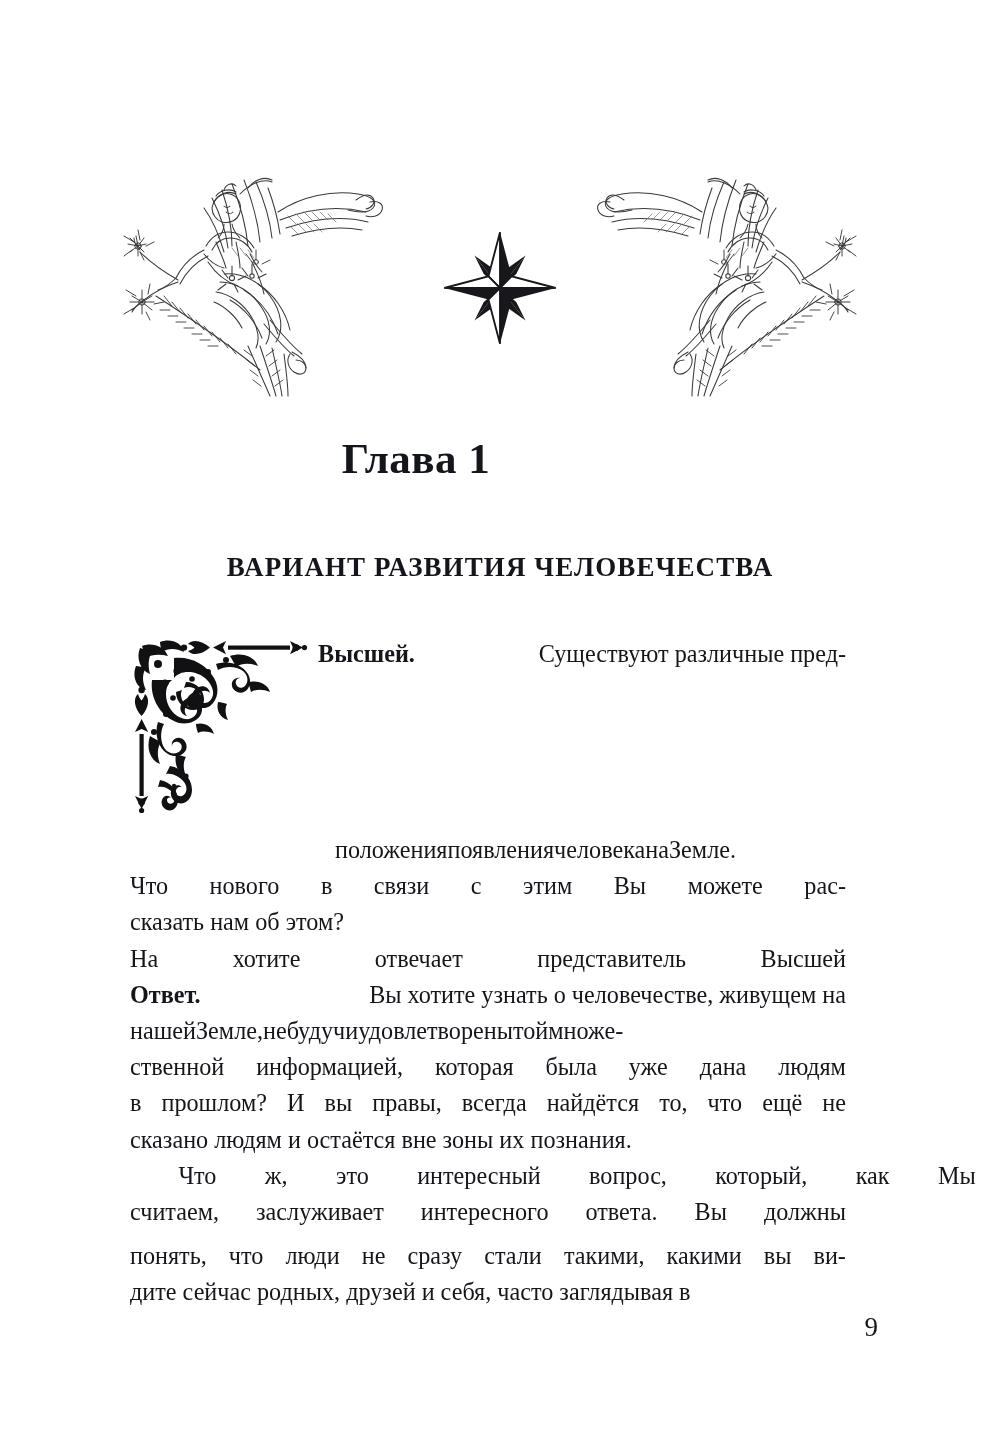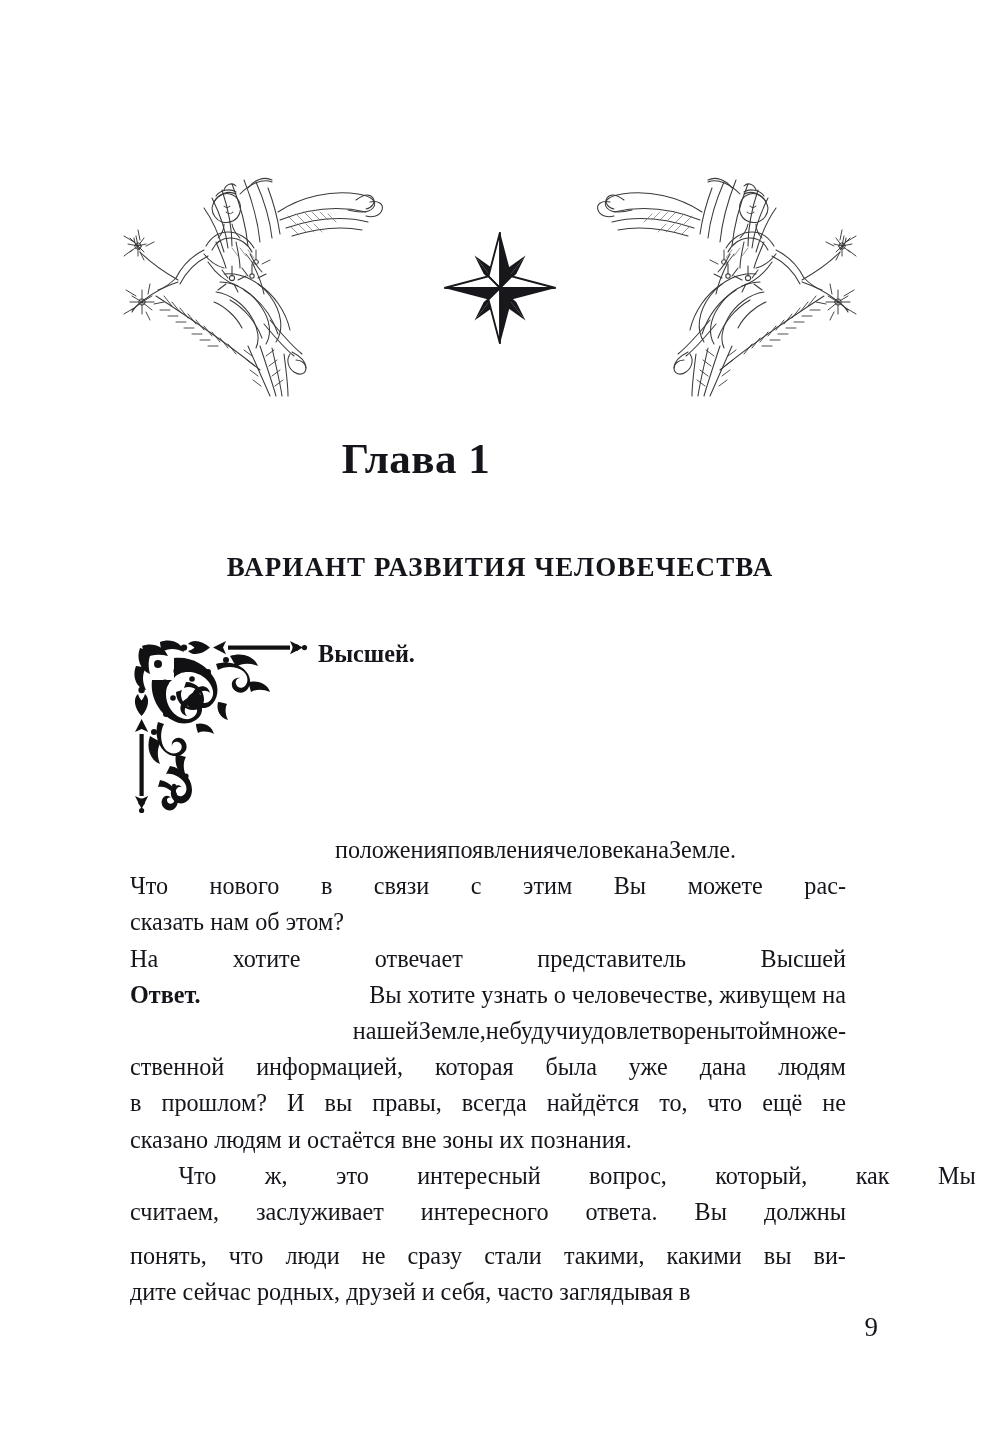--- a/index.html
+++ b/index.html
@@ -426,20 +426,21 @@
 
           <path d="M66 88 C74 86 82 90 84 98 C78 95 72 95 68 97 C67 94 66 91 66 88Z"></path>
           <path d="M88 66 C86 74 90 82 98 84 C95 78 95 72 97 68 C94 67 91 66 88 66Z"></path>
         </g>
       </svg>
     </div>
 
     <p class="para">
       <span class="tline j">
         <span class="lead">Высшей.</span>
+        <span>Существуют различные пред-</span>
       </span>
       <span class="tline" style="display: flex; justify-content: flex-end; margin-left: 74px; width: 532px;">
           <span>положения</span>
           <span>появления</span>
           <span>человека</span>
           <span>на</span>
           <span>Земле.</span>
         </span>
       <span class="tline" style="display: flex; justify-content: space-between;">
           <span>Что</span>
@@ -463,21 +464,21 @@
           <span>представитель</span>
           <span>Высшей</span>
         </span>
     </p>
 
     <p class="para">
       <span class="tline j">
         <span class="lead">Ответ.</span>
         <span>Вы хотите узнать о человечестве, живущем на</span>
       </span>
-      <span class="tline" style="display: flex; justify-content: flex-end;">
+      <span class="tline" style="display: flex; justify-content: flex-start;">
           <span>нашей</span>
           <span>Земле,</span>
           <span>не</span>
           <span>будучи</span>
           <span>удовлетворены</span>
           <span>той</span>
           <span>множе-</span>
         </span>
       <span class="tline" style="display: flex; justify-content: space-between;">
           <span>ственной</span>

